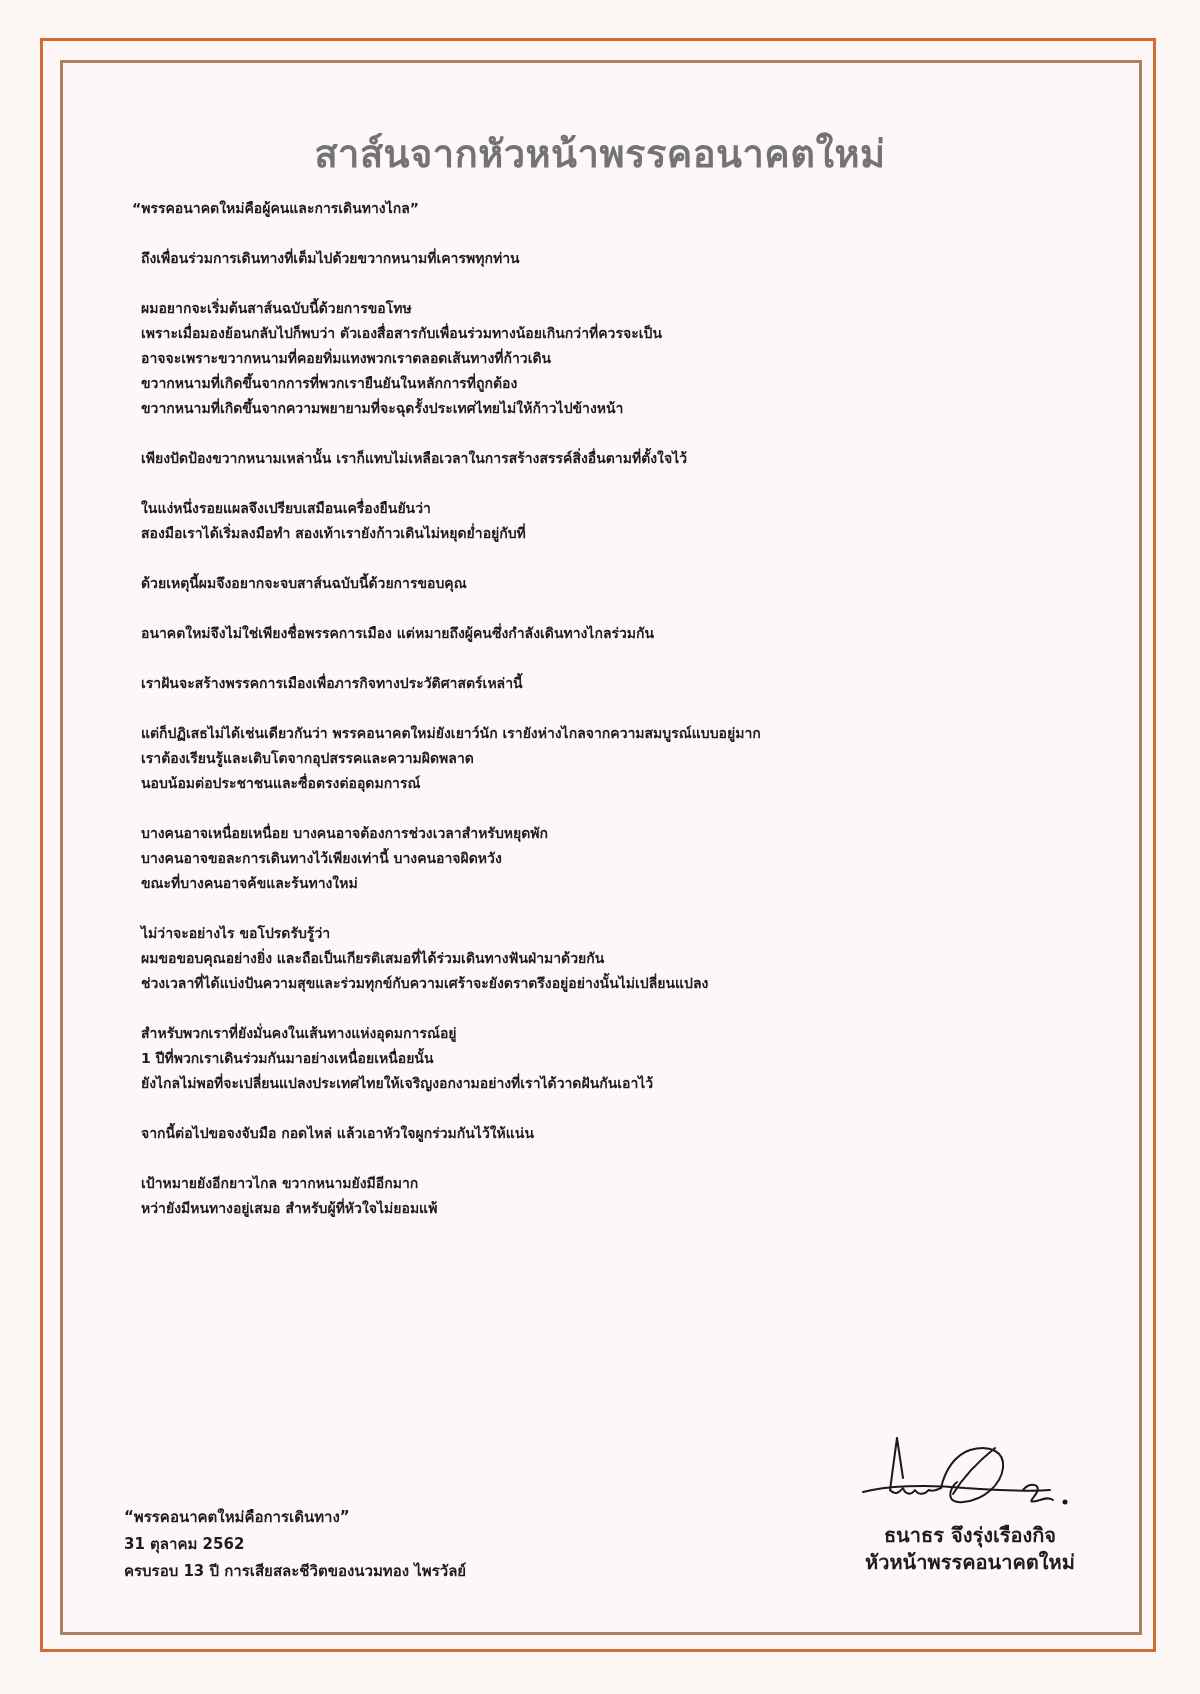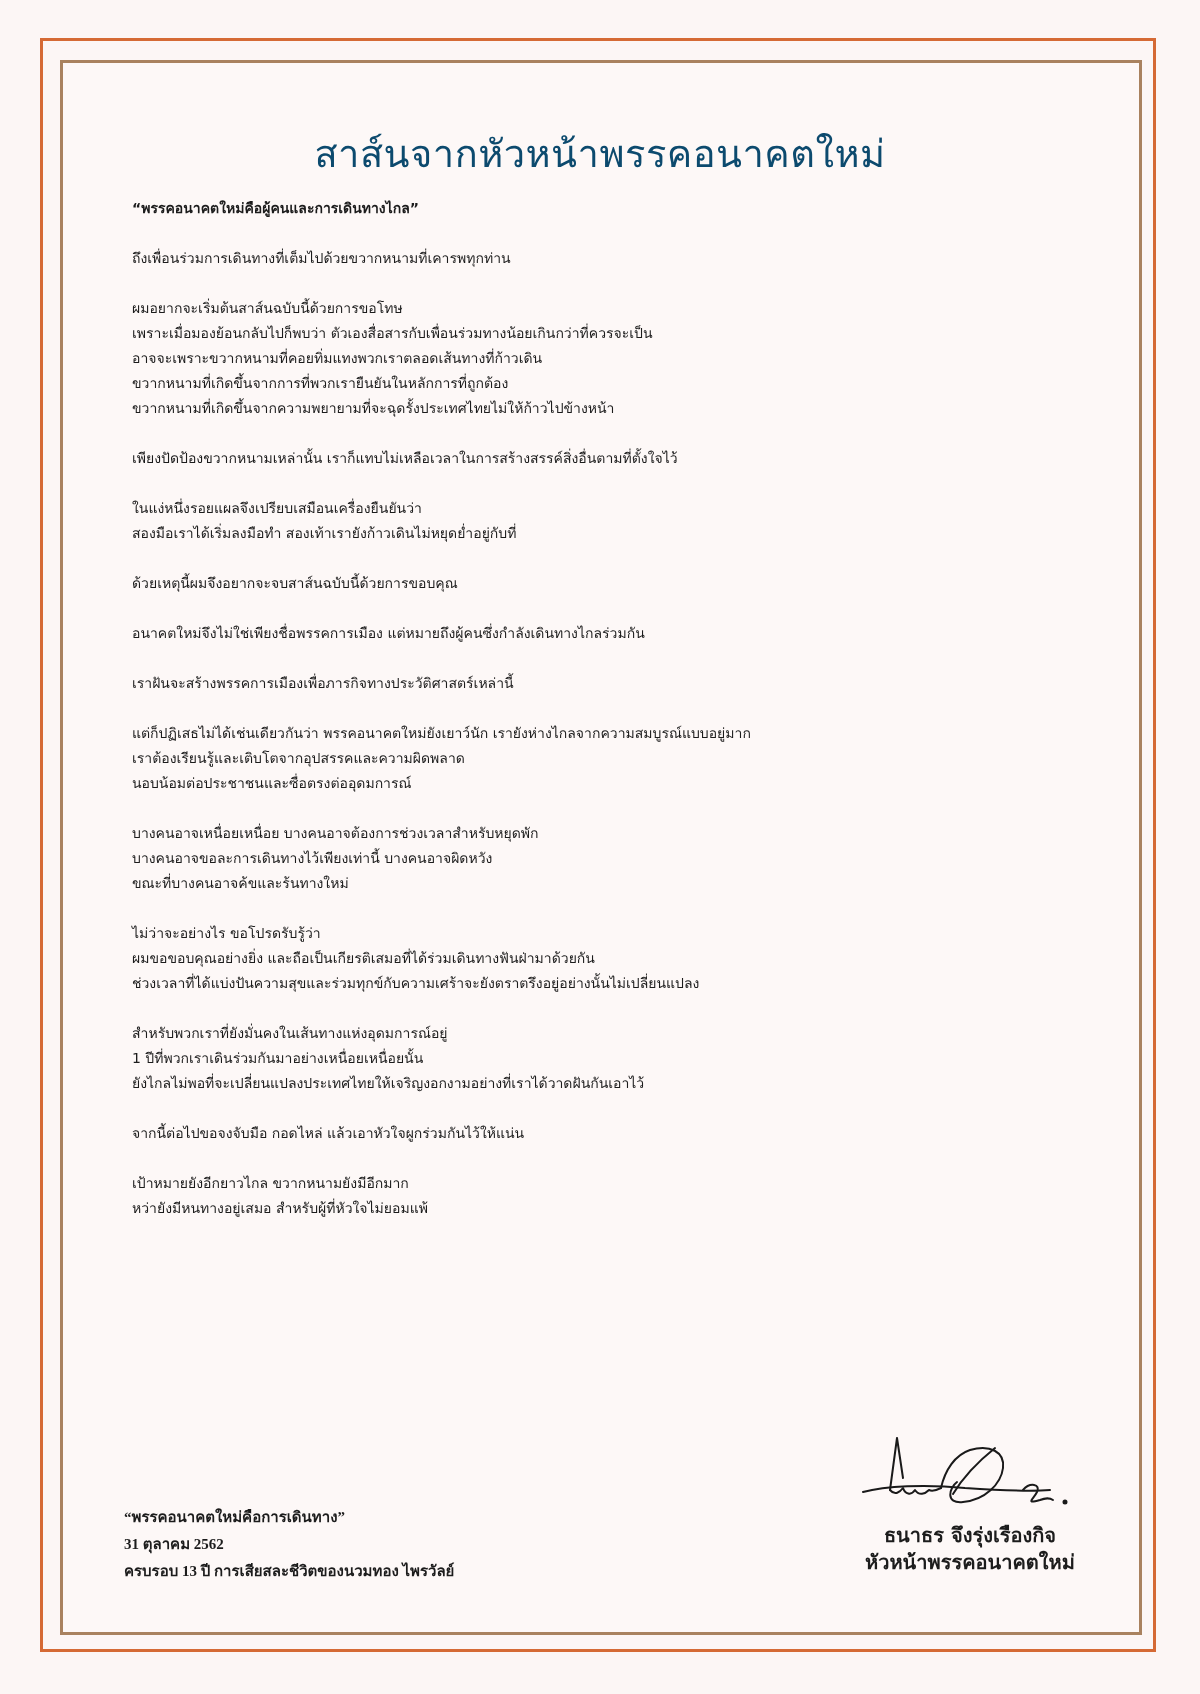--- a/index.html
+++ b/index.html
@@ -18,34 +18,34 @@
     }
     .frame-inner {
       position: absolute; left: 60px; top: 60px; width: 1082px; height: 1575px;
       border: 3px solid #a9825f;
       box-sizing: border-box;
       background: #fdf8f7;
     }
     .title {
       position: absolute; left: 0; right: 0; top: 98px;
       text-align: center;
-      font-size: 38px; font-weight: normal;
-      color: #0c4a6e;
+      font-size: 38px; font-weight: bold;
+      color: #737373;
       letter-spacing: 0.5px;
     }
     .body-text {
       position: absolute; left: 132px; top: 196px; width: 900px;
       font-size: 14px; line-height: 25px;
     }
     .headline { font-weight: bold; margin-bottom: 25px; }
-    .para { margin: 0 0 25px 0; }
+    .para { margin: 0 0 25px 9px; font-weight: bold; }
     .para .line { display: block; white-space: nowrap; }
     .closing {
       position: absolute; left: 124px; top: 1504px;
-      font-size: 15px; line-height: 27px; font-weight: bold; font-family: Liberation Serif, serif;
+      font-size: 15px; line-height: 27px; font-weight: bold;
     }
     .closing .line { display: block; }
     .sign-block {
       position: absolute; left: 820px; top: 1430px; width: 300px;
       text-align: center;
     }
     .signature { display: block; margin: 0 auto; }
     .signer {
       font-size: 20px; font-weight: bold; line-height: 27px;
       margin-top: 2px;

